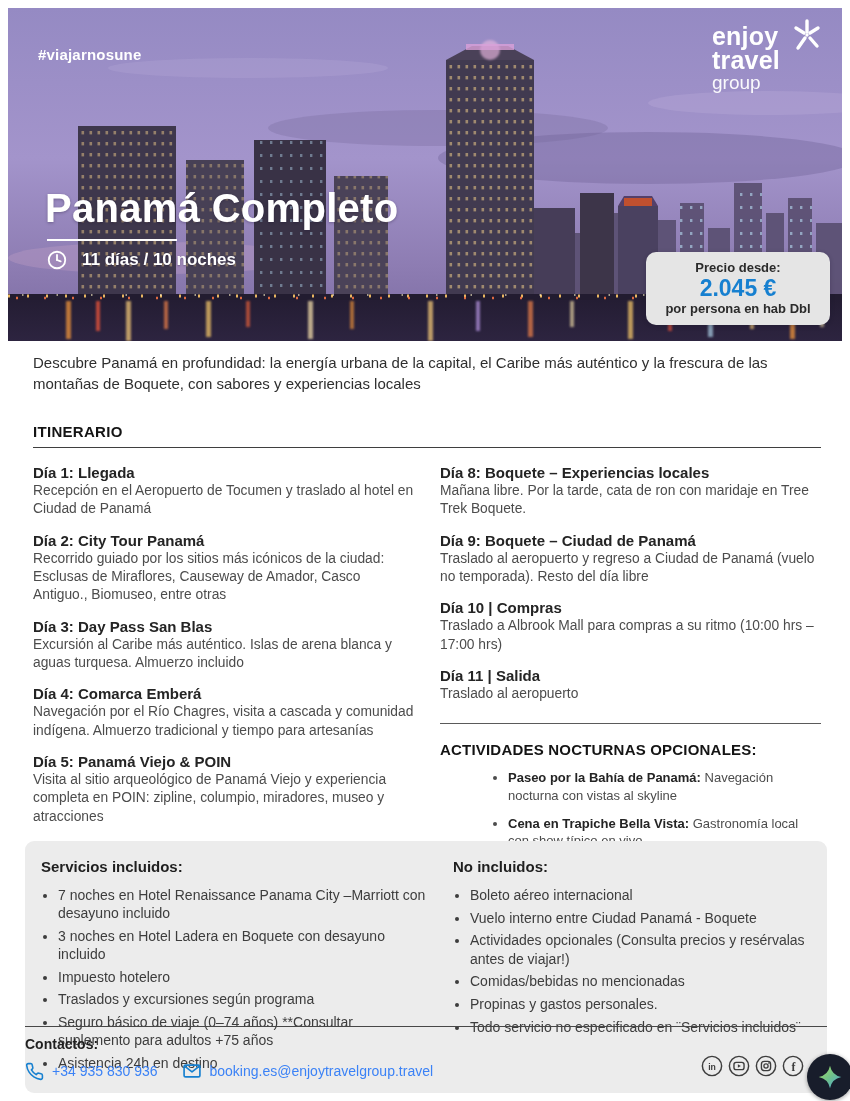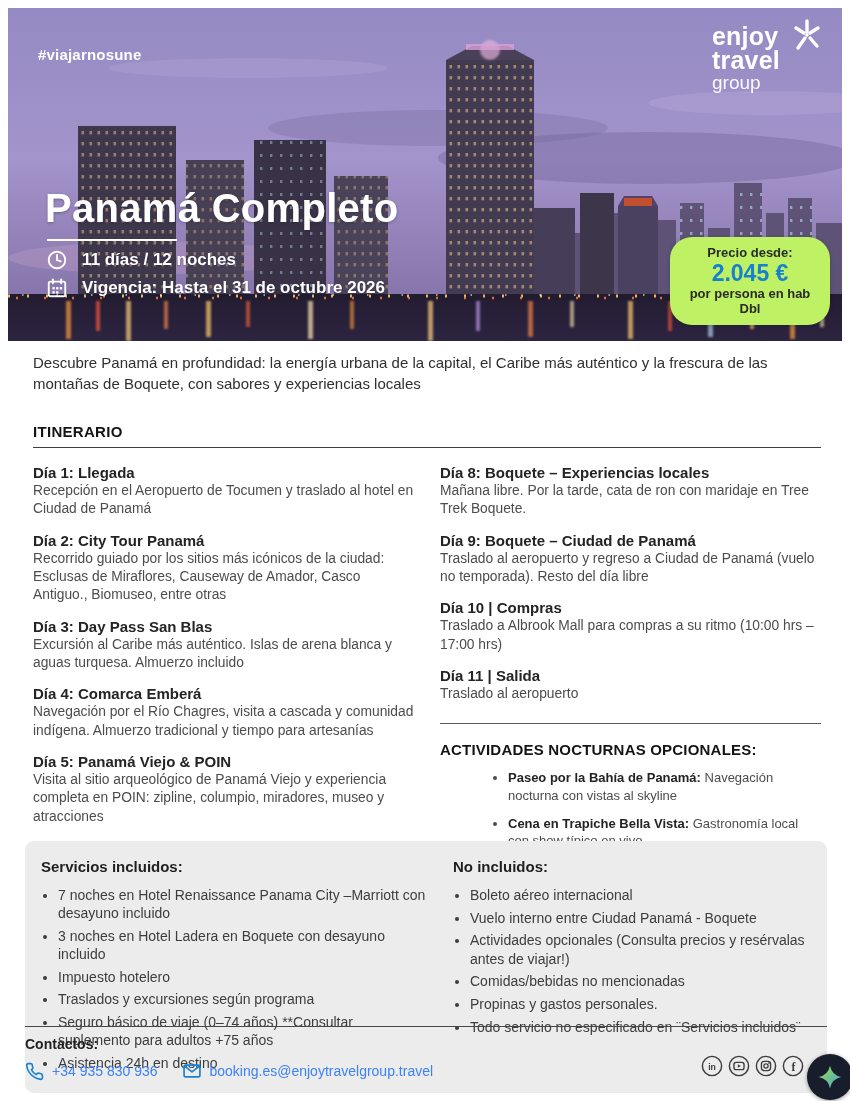--- a/index.html
+++ b/index.html
@@ -13,21 +13,21 @@
   .hashtag { position:absolute; left:30px; top:38px; color:#fff; font-weight:bold; font-size:15px; letter-spacing:.2px; }
   .logo { position:absolute; right:20px; top:16px; color:#fff; text-align:left; width:110px; }
   .logo .star { position:absolute; right:-2px; top:-6px; }
   .logo .l1 { font-size:25px; font-weight:bold; line-height:.96; letter-spacing:.2px; }
   .logo .l3 { font-size:19px; font-weight:400; line-height:1.15; opacity:.95; }
   .hero-title { position:absolute; left:37px; top:178px; color:#fff; font-size:40px; font-weight:bold; letter-spacing:.3px; text-shadow:0 1px 3px rgba(30,20,50,.35); }
   .title-underline { position:absolute; left:39px; top:231px; width:130px; height:0; border-top:2px solid #fff; }
   .meta { position:absolute; left:38px; top:238px; }
   .meta-row { display:flex; align-items:center; height:28px; color:#fff; font-weight:bold; font-size:17px; text-shadow:0 1px 2px rgba(30,20,50,.4); }
   .meta-row .mi { width:22px; height:22px; margin-right:14px; flex:0 0 auto; }
-  .price-box { position:absolute; right:12px; bottom:16px; width:160px; background:#bef264; border-radius:22px; padding:8px 8px 9px; text-align:center; box-shadow:0 1px 4px rgba(20,15,40,.25); }
+  .price-box { position:absolute; right:12px; bottom:16px; width:184px; background:#e5e5e5; border-radius:10px; padding:8px 8px 9px; text-align:center; box-shadow:0 1px 4px rgba(20,15,40,.25); }
   .price-label { font-size:13px; font-weight:bold; color:#2b2b2b; }
   .price-amount { font-size:23px; font-weight:bold; color:#1780d0; line-height:1.15; }
   .price-per { font-size:13px; font-weight:bold; color:#2b2b2b; }
 
   
   .content { position:absolute; left:33px; top:352px; width:788px; }
   .intro { font-size:15px; line-height:1.4; color:#2f2f2f; }
   .itinerary-heading { margin-top:29px; font-size:15px; font-weight:bold; color:#141414; letter-spacing:.3px; }
   .rule { border:none; border-top:1.5px solid #3f3f3f; margin-top:7px; }
   .cols { display:flex; gap:26px; margin-top:3px; }
@@ -189,34 +189,21 @@
     <div class="hero-title">Panamá Completo</div>
     <div class="title-underline"></div>
 
     <div class="meta">
       <div class="meta-row">
         <svg class="mi" viewBox="0 0 24 24">
           <circle cx="12" cy="12" r="9" fill="none" stroke="#fff" stroke-width="2"></circle>
           <line x1="12" y1="12" x2="12" y2="6.5" stroke="#fff" stroke-width="2" stroke-linecap="round"></line>
           <line x1="12" y1="12" x2="16" y2="13.5" stroke="#fff" stroke-width="2" stroke-linecap="round"></line>
         </svg>
-        <span>11 días / 12 noches</span>
-      </div>
-      <div class="meta-row">
-        <svg class="mi" viewBox="0 0 24 24">
-          <rect x="3" y="5" width="18" height="16" rx="2" fill="none" stroke="#fff" stroke-width="2"></rect>
-          <line x1="7.5" y1="2.5" x2="7.5" y2="7" stroke="#fff" stroke-width="2" stroke-linecap="round"></line>
-          <line x1="16.5" y1="2.5" x2="16.5" y2="7" stroke="#fff" stroke-width="2" stroke-linecap="round"></line>
-          <rect x="7" y="11" width="2.6" height="2.6" fill="#fff"></rect>
-          <rect x="11" y="11" width="2.6" height="2.6" fill="#fff"></rect>
-          <rect x="15" y="11" width="2.6" height="2.6" fill="#fff"></rect>
-          <rect x="7" y="15.5" width="2.6" height="2.6" fill="#fff"></rect>
-          <rect x="11" y="15.5" width="2.6" height="2.6" fill="#fff"></rect>
-        </svg>
-        <span>Vigencia: Hasta el 31 de octubre 2026</span>
+        <span>11 días / 10 noches</span>
       </div>
     </div>
 
     <div class="price-box">
       <div class="price-label">Precio desde:</div>
       <div class="price-amount">2.045 €</div>
       <div class="price-per">por persona en hab Dbl</div>
     </div>
   </div>
 

